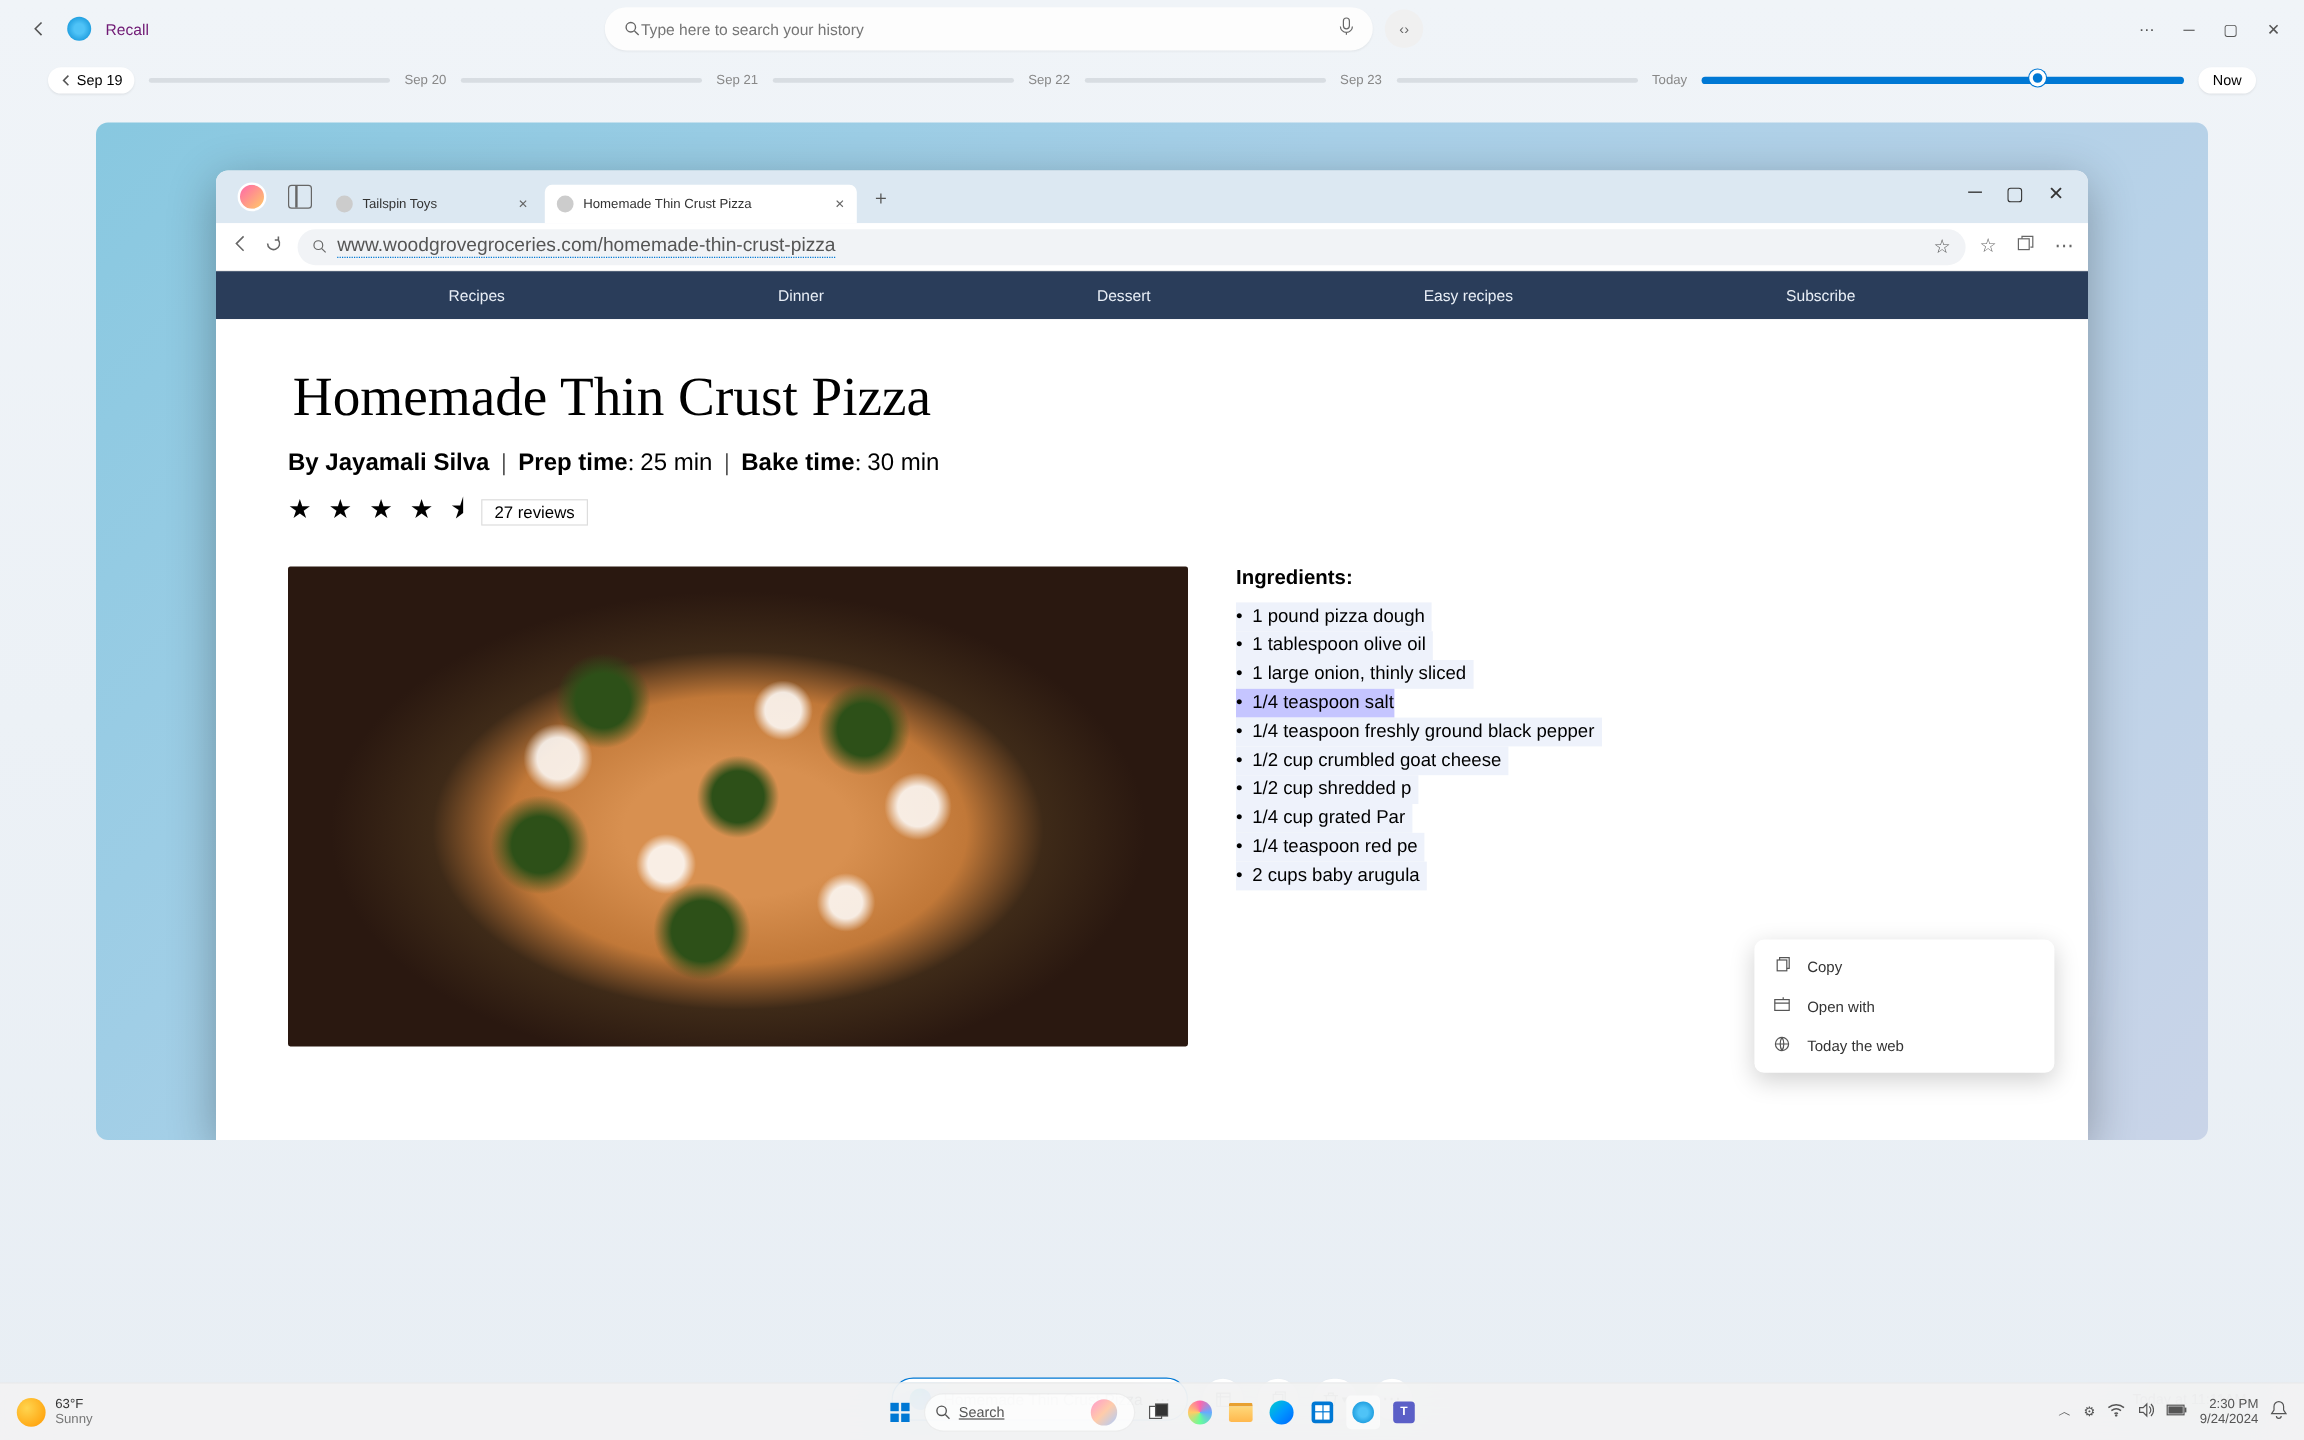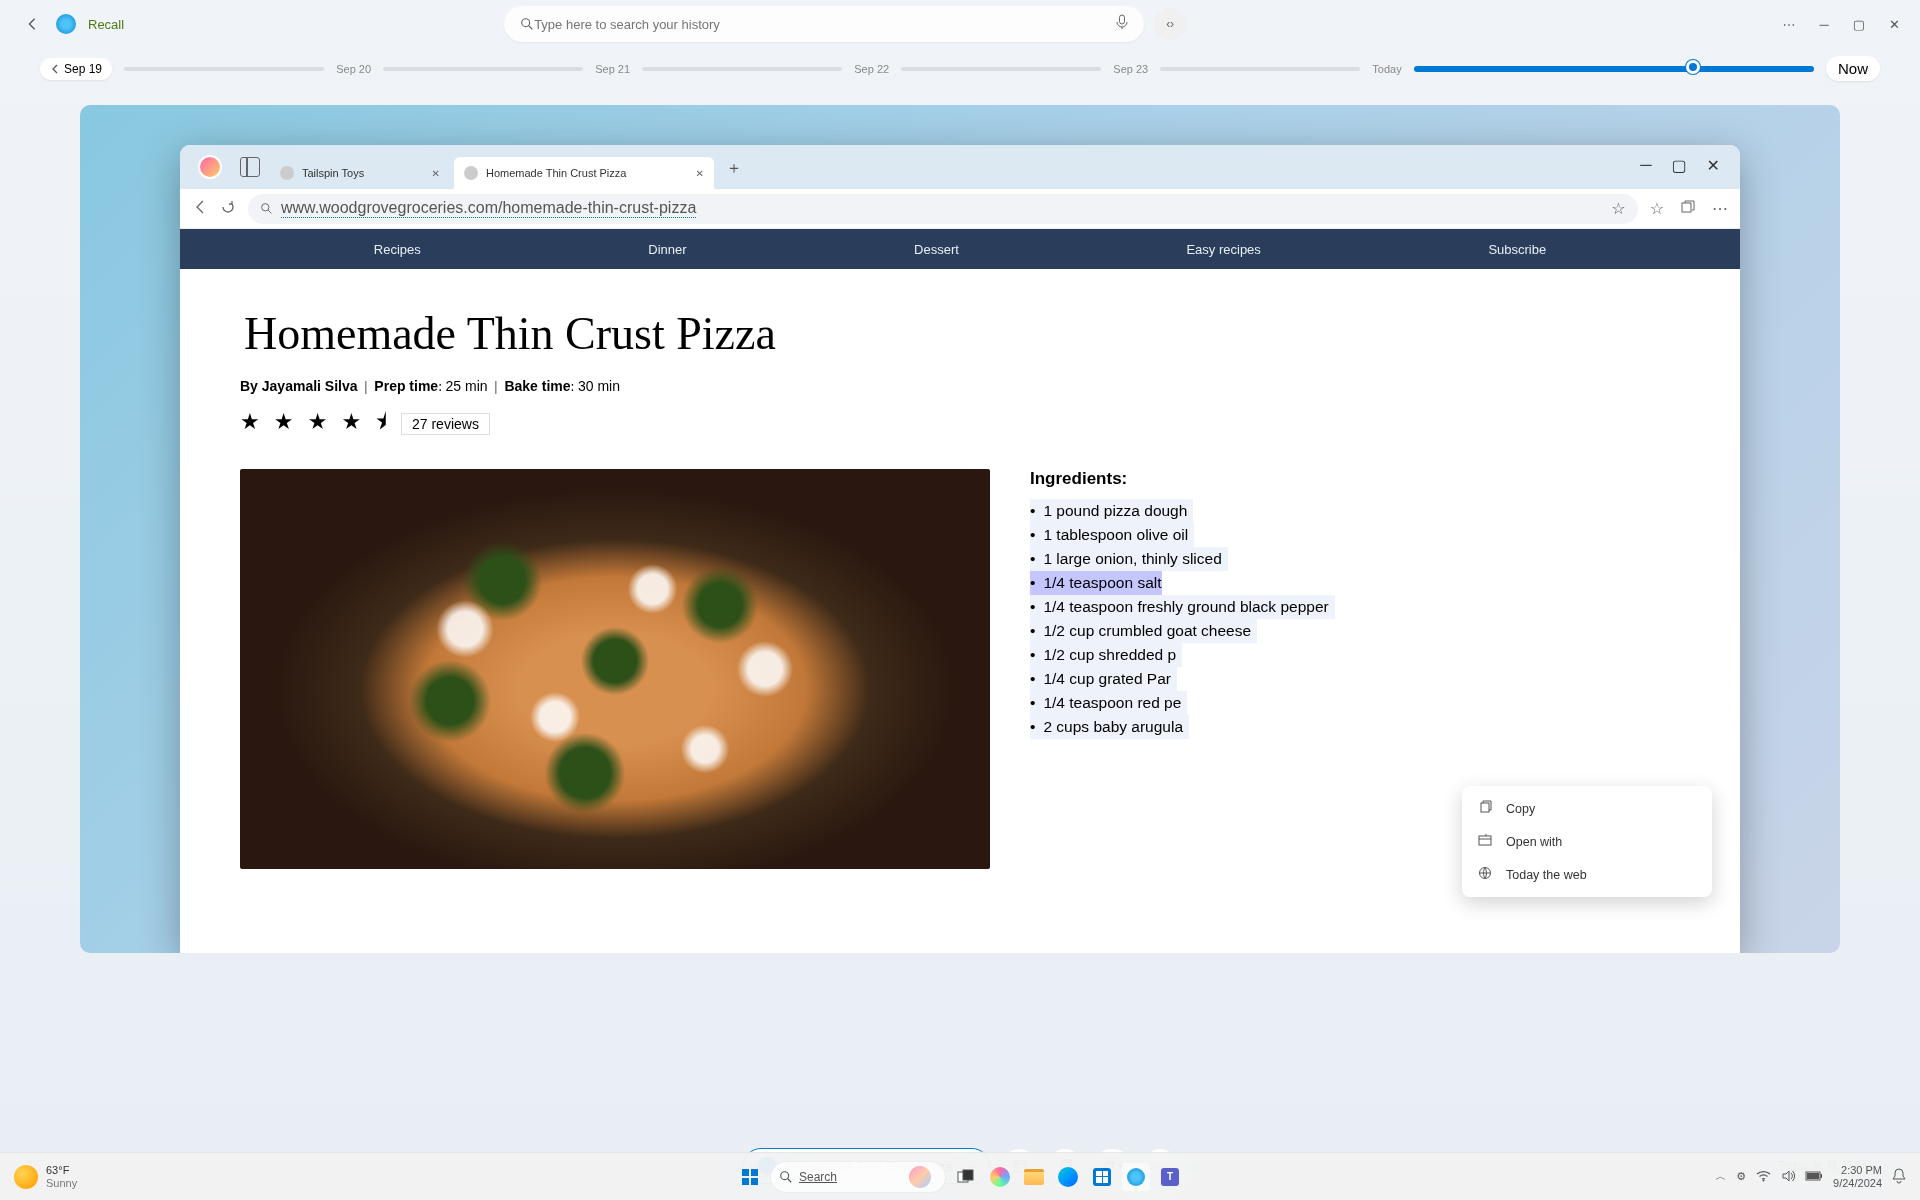--- a/index.html
+++ b/index.html
@@ -2,36 +2,36 @@
 <html><head>
 <meta charset="utf-8">
 <style>
 * { margin: 0; padding: 0; box-sizing: border-box; font-family: "Segoe UI", -apple-system, sans-serif; }
 body { background: linear-gradient(180deg, #f0f4f8 0%, #e8eef4 100%); width: 1920px; height: 1200px; overflow: hidden; position: relative; }
 
 
 .app-bar { display: flex; align-items: center; padding: 10px 20px; height: 48px; }
 .back-btn { width: 24px; height: 24px; display: flex; align-items: center; justify-content: center; color: #555; cursor: pointer; }
 .app-icon { width: 20px; height: 20px; margin: 0 12px; background: radial-gradient(circle, #4fc3f7 30%, #0288d1 100%); border-radius: 50%; }
-.app-name { font-size: 13px; color: #4d7c0f; }
+.app-name { font-size: 13px; color: #701a75; }
 .search-box { flex: 0 0 auto; margin-left: 380px; width: 640px; height: 36px; background: #fdfdfd; border-radius: 18px; display: flex; align-items: center; padding: 0 16px; box-shadow: 0 1px 2px rgba(0,0,0,0.06); }
 .search-box input { border: none; outline: none; flex: 1; font-size: 13px; background: transparent; color: #666; }
 .mic-icon { color: #666; }
 .code-btn { width: 32px; height: 32px; margin-left: 10px; background: #f0f0f0; border-radius: 50%; display: flex; align-items: center; justify-content: center; font-size: 12px; color: #666; }
 .win-controls { margin-left: auto; display: flex; gap: 24px; color: #555; }
 .win-controls span { cursor: pointer; font-size: 13px; }
 
 
 .timeline { display: flex; align-items: center; padding: 8px 40px; gap: 12px; }
 .tl-date-pill { background: #fff; border-radius: 14px; padding: 4px 10px; font-size: 12px; display: flex; align-items: center; gap: 4px; box-shadow: 0 1px 2px rgba(0,0,0,0.08); }
 .tl-date { font-size: 11px; color: #888; }
 .tl-bar { flex: 1; height: 4px; background: #d8dde2; border-radius: 2px; }
 .tl-active { height: 6px; background: #0078d4; border-radius: 3px; position: relative; }
 .tl-knob { width: 14px; height: 14px; background: #0078d4; border: 3px solid #fff; border-radius: 50%; position: absolute; top: -6px; left: 68%; box-shadow: 0 0 0 1px #0078d4; }
-.tl-now { background: #fff; border-radius: 14px; padding: 4px 12px; font-size: 15px; box-shadow: 0 1px 2px rgba(0,0,0,0.08); }
+.tl-now { background: #fff; border-radius: 14px; padding: 4px 12px; font-size: 12px; box-shadow: 0 1px 2px rgba(0,0,0,0.08); }
 
 
 .frame { margin: 16px 80px 0; height: 848px; background: linear-gradient(135deg, #88c8e0 0%, #a8d0e8 40%, #c9d4e8 100%); border-radius: 10px; position: relative; overflow: hidden; }
 .frame::after { content: ''; position: absolute; bottom: -80px; left: 40%; width: 900px; height: 500px; background: radial-gradient(ellipse at center, #ff7eb9 0%, #c77dff 40%, #4facfe 80%, transparent); border-radius: 50%; filter: blur(40px); opacity: 0.7; z-index: 0; }
 
 
 .browser { position: absolute; top: 40px; left: 100px; right: 100px; bottom: 0; background: #f8f8f8; border-radius: 10px 10px 0 0; box-shadow: 0 10px 40px rgba(0,0,0,0.3); z-index: 5; overflow: hidden; }
 .br-top { height: 44px; background: #dce8f2; display: flex; align-items: flex-end; padding: 0 8px; }
 .br-avatar { width: 24px; height: 24px; background: linear-gradient(135deg,#f6a,#fc6); border-radius: 50%; margin: 0 10px 10px; border: 2px solid #fff; }
 .br-workspace { width: 20px; height: 20px; border: 1.5px solid #666; border-radius: 3px; margin: 0 8px 12px; position: relative; }
@@ -49,21 +49,21 @@
 .nav-icon { color: #666; cursor: pointer; }
 .addr-box { flex: 1; height: 30px; background: #f1f3f6; border-radius: 15px; display: flex; align-items: center; padding: 0 12px; gap: 8px; font-size: 16px; color: #555; position: relative; }
 .addr-box .url { border-bottom: 1.5px dotted #0078d4; padding-bottom: 0; }
 .addr-right { display: flex; gap: 16px; color: #666; }
 
 .site-nav { height: 40px; background: #2a3d5a; display: flex; align-items: center; justify-content: space-around; padding: 0 80px; }
 .site-nav span { color: #e8eef6; font-size: 13px; }
 
 .page { padding: 34px 60px; background: #fff; height: calc(100% - 124px); overflow: hidden; position: relative; }
 .recipe-title { font-family: Georgia, serif; font-size: 46px; font-weight: normal; background: #fff; display: inline-block; padding: 4px 10px 4px 4px; }
-.recipe-meta { font-family: Georgia, serif; font-size: 14px; margin-top: 14px; }
+.recipe-meta { font-family: Georgia, serif; font-size: 20px; margin-top: 14px; }
 .recipe-meta b { font-weight: bold; }
 .rating { margin-top: 10px; display: flex; align-items: center; gap: 10px; font-family: Georgia, serif; }
 .stars { font-size: 22px; letter-spacing: 4px; }
 .review-count { border: 1px solid #ddd; padding: 2px 10px; font-size: 14px; }
 
 .content-row { display: flex; gap: 40px; margin-top: 26px; }
 .pizza-img { width: 750px; height: 400px; border-radius: 2px; position: relative; overflow: hidden; background: radial-gradient(ellipse at 50% 55%, #d89050 18%, #c17838 36%, #3e2a18 48%, #2a1810 64%); }
 .pizza-img::before { content: ''; position: absolute; inset: 0; background: radial-gradient(circle at 30% 40%, rgba(255,255,255,0.85) 3%, transparent 5%), radial-gradient(circle at 55% 30%, rgba(255,255,255,0.85) 3%, transparent 5%), radial-gradient(circle at 70% 50%, rgba(255,255,255,0.85) 3%, transparent 5%), radial-gradient(circle at 42% 62%, rgba(255,255,255,0.85) 3%, transparent 5%), radial-gradient(circle at 62% 70%, rgba(255,255,255,0.85) 2.5%, transparent 4.5%), radial-gradient(circle at 35% 28%, #2d5018 4%, transparent 7%), radial-gradient(circle at 50% 48%, #2d5018 5%, transparent 8%), radial-gradient(circle at 64% 34%, #2d5018 4%, transparent 7%), radial-gradient(circle at 46% 76%, #2d5018 5%, transparent 8%), radial-gradient(circle at 28% 58%, #2d5018 4%, transparent 7%); }
 
 .ingredients { flex: 1; font-family: Georgia, serif; }

